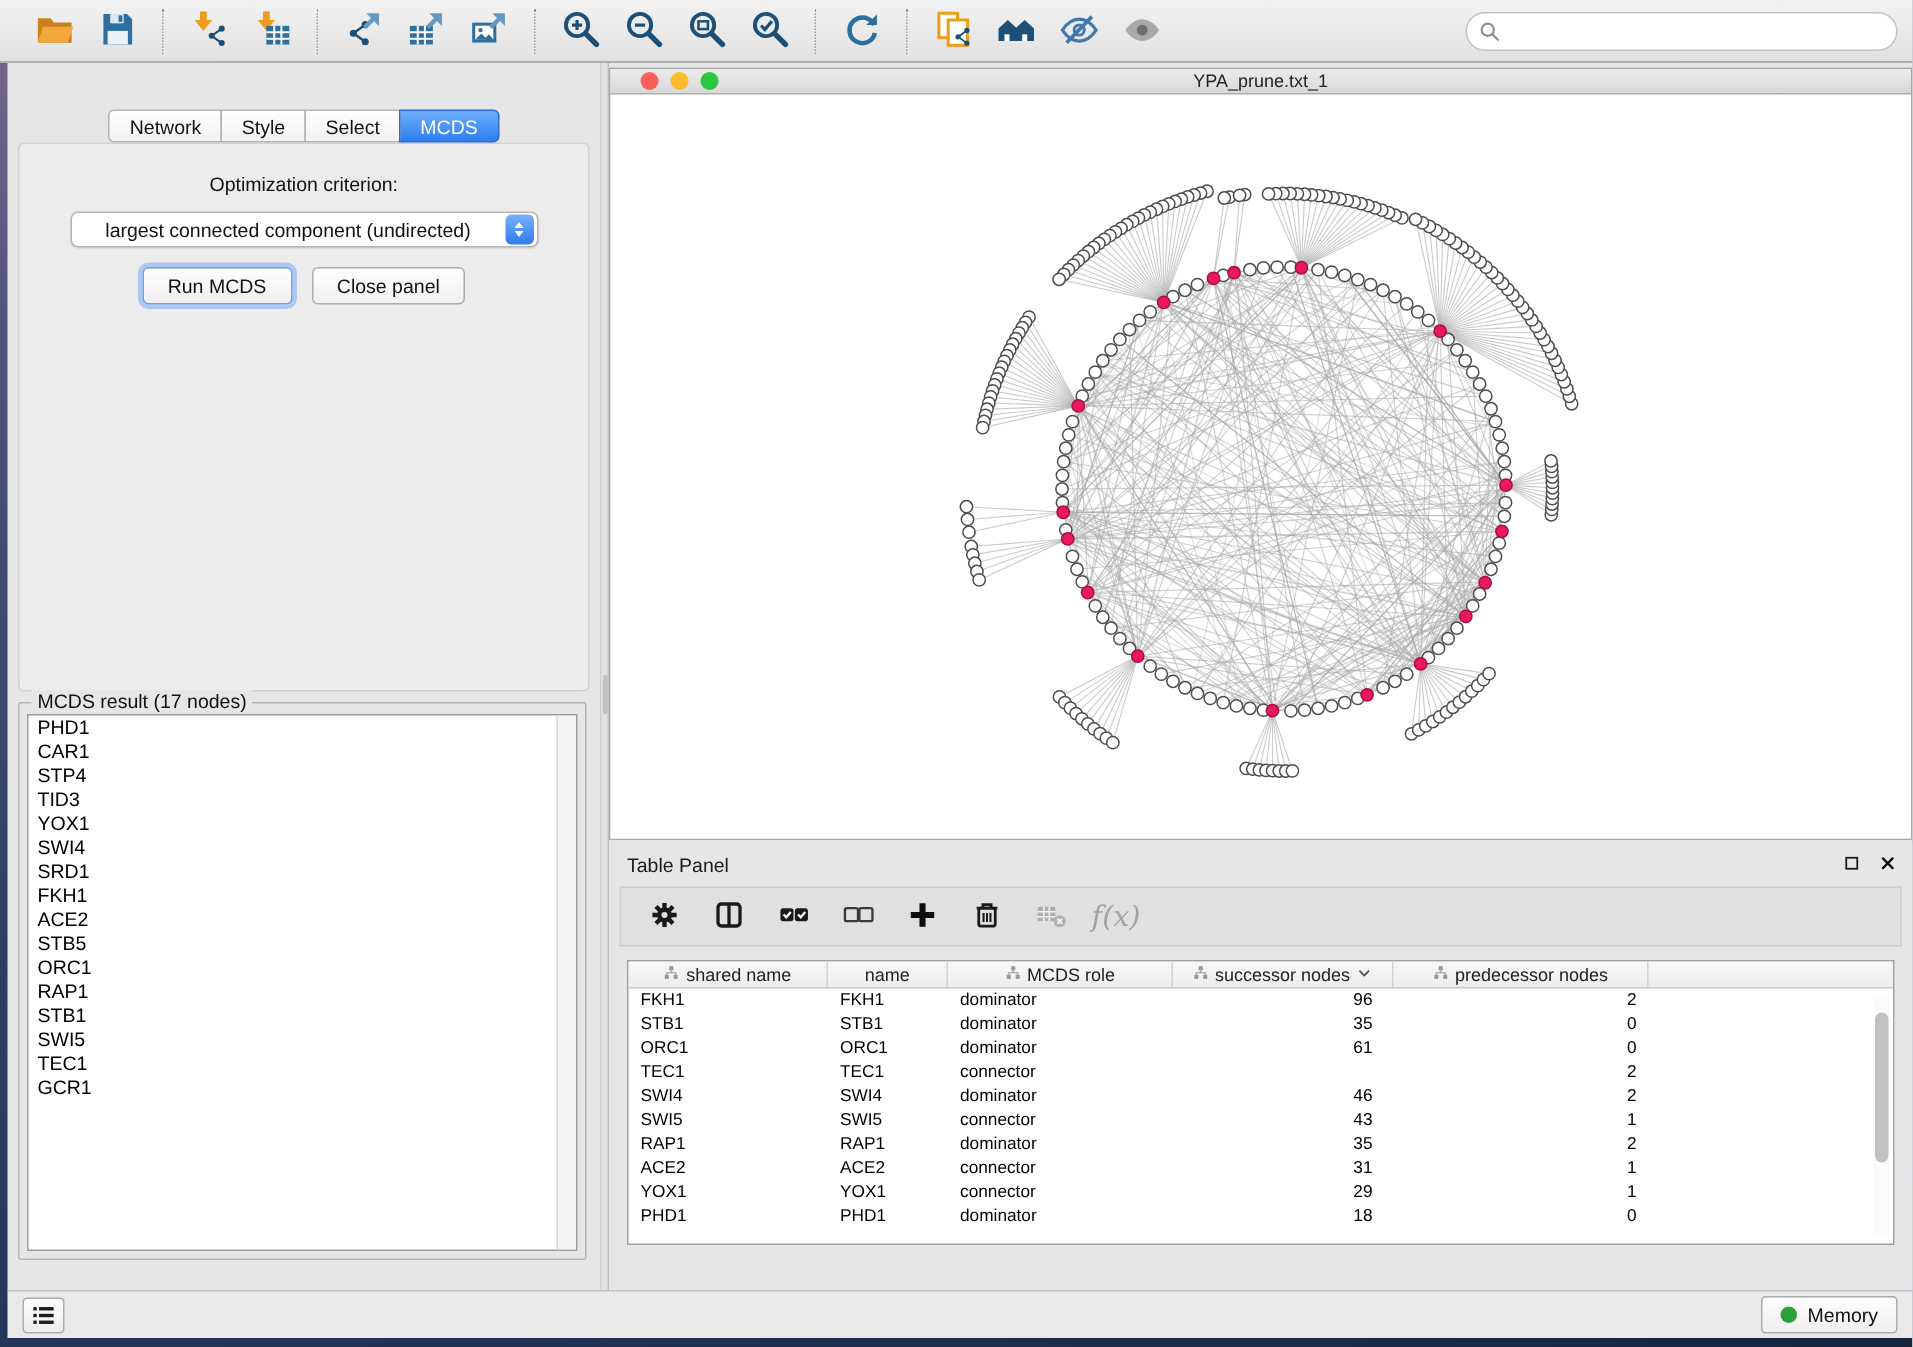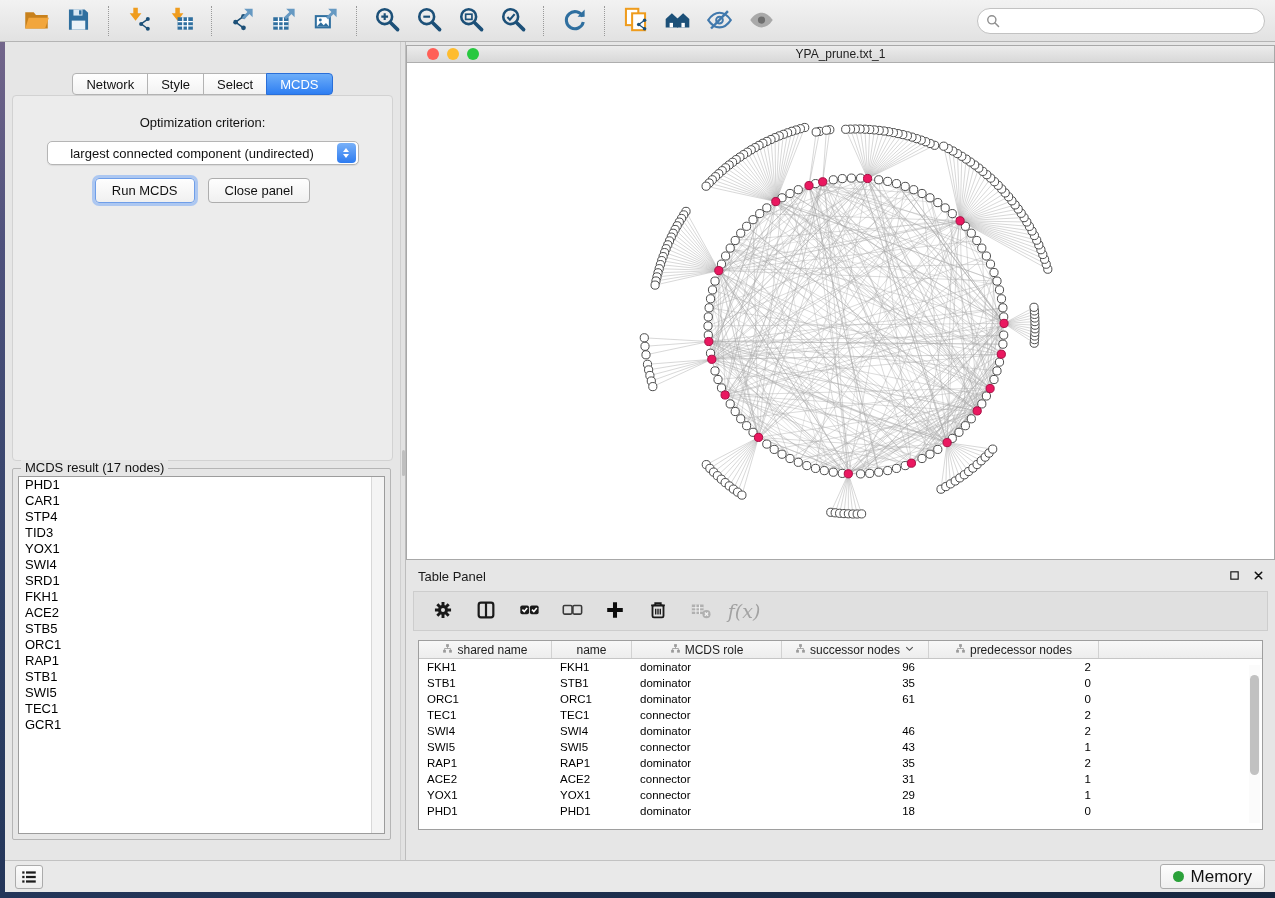--- a/index.html
+++ b/index.html
@@ -23,21 +23,21 @@
   .search-glyph { position:absolute; left:9px; top:6px; width:14px; height:14px; }
 
   
   .status-bar { position:absolute; left:5px; right:0; bottom:6px; height:32px;
     background:#e9e9e9; border-top:1px solid #c2c2c2; display:flex; align-items:center;
     padding:0 10px; }
   .list-btn { width:28px; height:24px; border:1px solid #ababab; border-radius:3px;
     background:linear-gradient(#fcfcfc,#ededed); display:flex; align-items:center; justify-content:center; cursor:pointer; }
   .memory-btn { margin-left:auto; height:25px; border:1px solid #ababab; border-radius:3px;
     background:linear-gradient(#fdfdfd,#efefef); display:flex; align-items:center; gap:7px;
-    padding:0 12px; font-size:17px; color:#111; cursor:pointer; }
+    padding:0 12px; font-size:13px; color:#111; cursor:pointer; }
   .memory-dot { width:11px; height:11px; border-radius:50%; }
 
   
   .control-panel { position:absolute; left:5px; top:42px; width:395px; bottom:38px; background:#e6e6e6; }
   .panel-header { position:relative; height:26px; padding:6px 12px 0; font-size:13px; color:#1a1a1a; }
   .win-btns { position:absolute; right:10px; top:6px; display:flex; gap:10px; }
   .win-btn { width:14px; height:14px; border:none; background:transparent; padding:0; cursor:pointer;
     display:flex; align-items:center; justify-content:center; }
   .cp-tabs { position:absolute; top:31px; left:0; right:0; display:flex; justify-content:center; }
   .seg-btn { height:22px; padding:0 13px; font-size:13px; background:linear-gradient(#ffffff,#f2f2f2);

